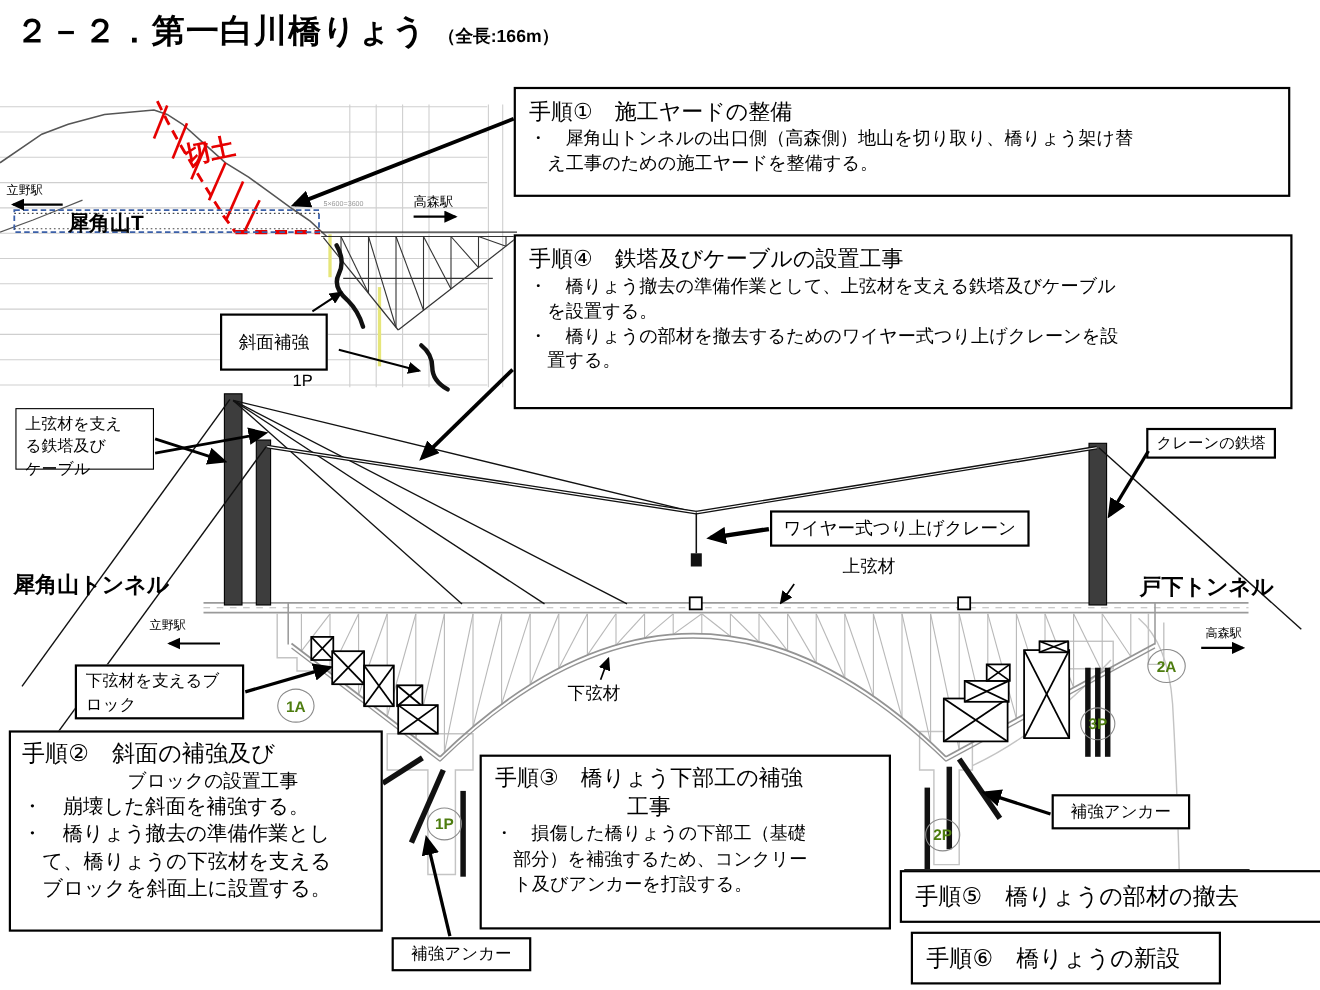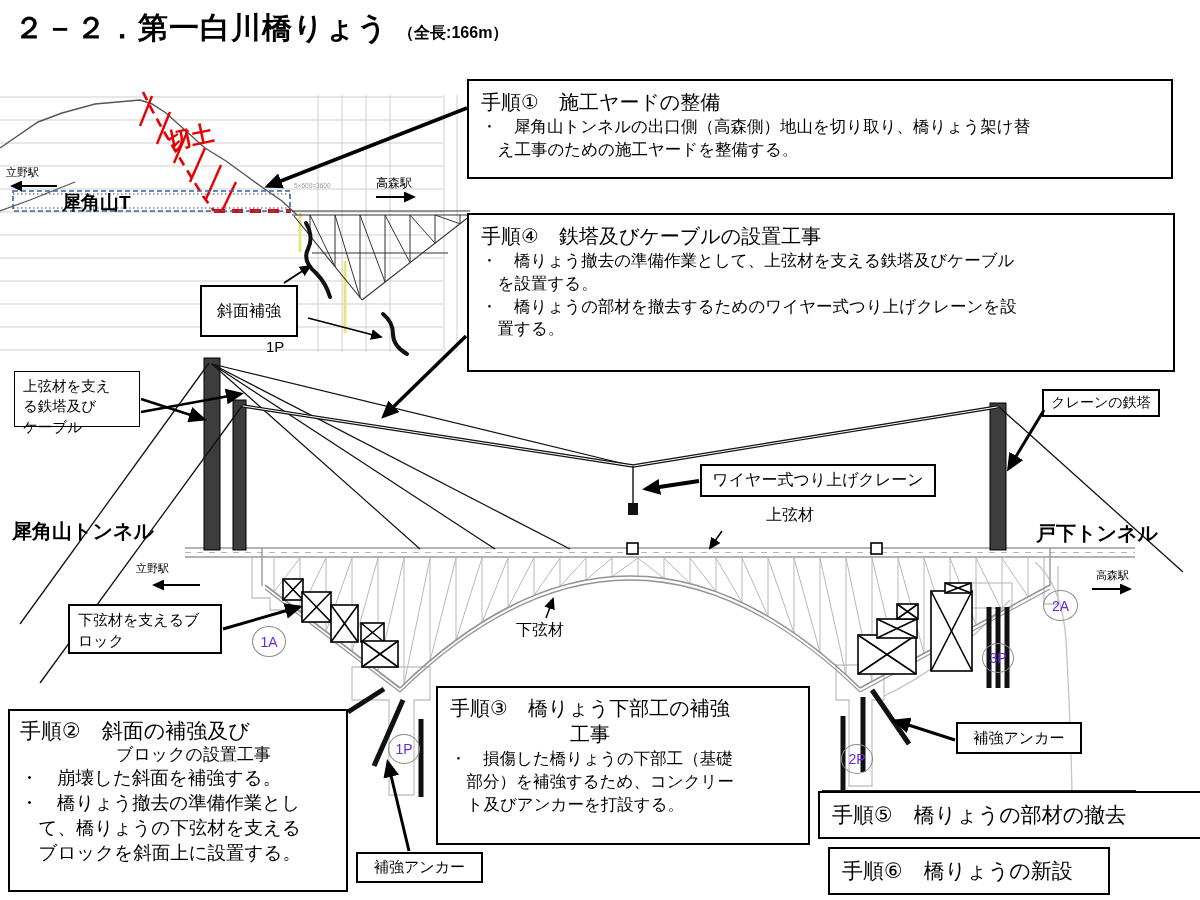--- a/index.html
+++ b/index.html
@@ -10,21 +10,21 @@
   #arrow-layer{z-index:3;pointer-events:none;}
   .abs{position:absolute;}
   .box{position:absolute;background:#fff;border:2px solid #000;box-sizing:border-box;z-index:2;}
   .step-title{font-size:20px;line-height:1.3;white-space:nowrap;}
   .step-title2{font-size:20px;line-height:1.3;white-space:nowrap;}
   .step-body{font-size:16.5px;line-height:1.38;white-space:nowrap;}
   .big-step{display:flex;align-items:center;padding-left:12px;font-size:21px;white-space:nowrap;}
   .lbl{position:absolute;z-index:2;white-space:nowrap;}
   .circ{position:absolute;z-index:2;border:1.6px solid #8a8a8a;border-radius:50%;
         display:flex;align-items:center;justify-content:center;
-        font-size:14px;font-weight:normal;color:#6d28d9;}
+        font-size:14px;font-weight:bold;color:#4d7c0f;}
   .s2-body{font-size:18.5px;line-height:1.35;white-space:nowrap;}
 </style>
 </head>
 <body>
 
 <div id="stage">
 
   <div class="abs" style="left:14px;top:8px;display:flex;align-items:baseline;z-index:2;">
     <span style="font-size:30px;font-weight:bold;letter-spacing:1px;">２－２．第一白川橋りょう</span>
     <span style="font-size:16px;font-weight:bold;margin-left:10px;">（全長:166m）</span>
@@ -309,21 +309,21 @@
   </div>
 
   <div class="box" style="left:467px;top:213px;width:708px;height:159px;padding:8px 12px 4px 12px;">
     <div class="step-title">手順④　鉄塔及びケーブルの設置工事</div>
     <div class="step-body">・　橋りょう撤去の準備作業として、上弦材を支える鉄塔及びケーブル</div>
     <div class="step-body">　を設置する。</div>
     <div class="step-body">・　橋りょうの部材を撤去するためのワイヤー式つり上げクレーンを設</div>
     <div class="step-body">　置する。</div>
   </div>
 
-  <div class="box" style="left:8px;top:664px;width:340px;height:183px;padding:6px 10px 4px 10px;margin-top:45px;">
+  <div class="box" style="left:8px;top:664px;width:340px;height:183px;padding:6px 10px 4px 10px;">
     <div class="step-title" style="font-size:21px;">手順②　斜面の補強及び</div>
     <div class="step-title2" style="font-size:17px;padding-left:96px;">ブロックの設置工事</div>
     <div class="s2-body">・　崩壊した斜面を補強する。</div>
     <div class="s2-body">・　橋りょう撤去の準備作業とし</div>
     <div class="s2-body">　て、橋りょうの下弦材を支える</div>
     <div class="s2-body">　ブロックを斜面上に設置する。</div>
   </div>
 
   <div class="box" style="left:436px;top:686px;width:374px;height:159px;padding:7px 12px 4px 12px;">
     <div class="step-title">手順③　橋りょう下部工の補強</div>

